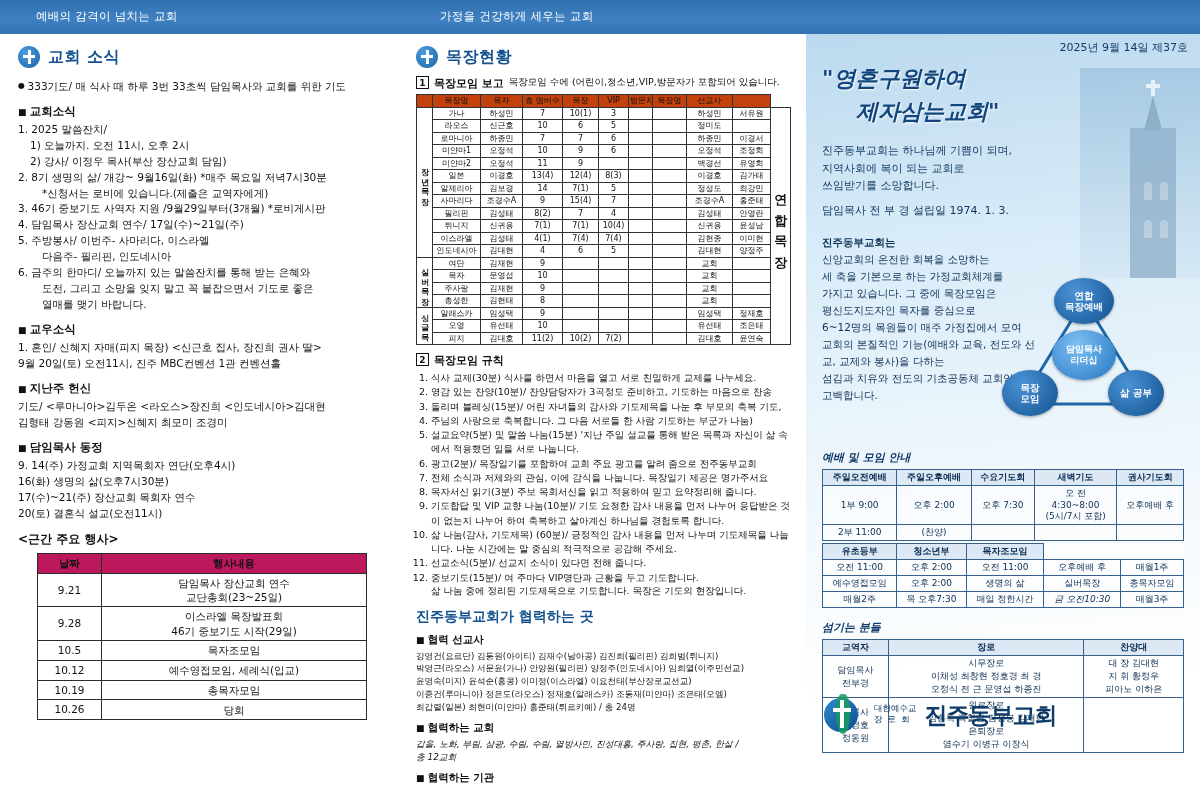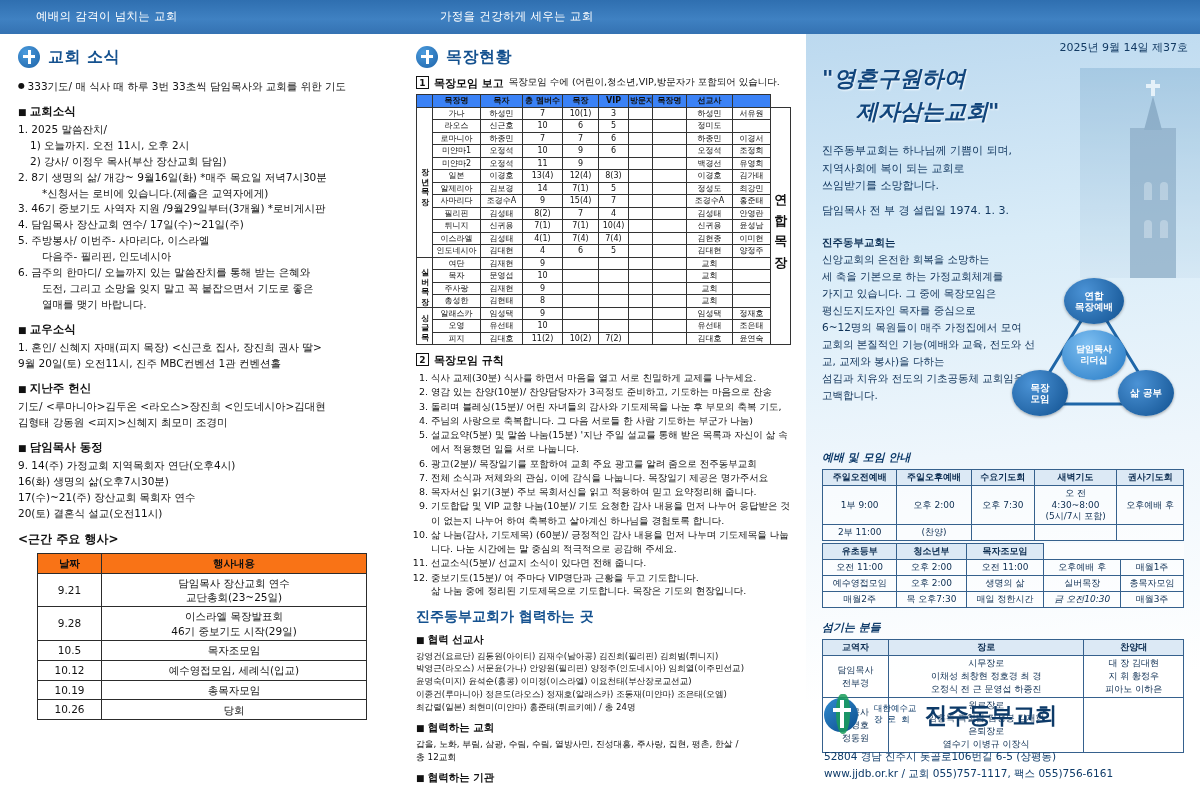--- a/index.html
+++ b/index.html
@@ -52,35 +52,35 @@
   .bulleted li { margin:1px 0; }
   .indent1 { padding-left:12px; }
   .indent2 { padding-left:24px; }
   .dot::before { content:"● "; font-size:8px; vertical-align:2px; }
   .sq::before  { content:"■ "; font-size:9px; }
 
   
   .evt-title { font-size:12px; font-weight:bold; margin:10px 0 5px 0; }
   table.evt { width:330px; margin:0 auto; border-collapse:collapse; font-size:10.5px; }
   table.evt th, table.evt td { border:1px solid #2c2c2c; padding:2px 3px; text-align:center; }
-  table.evt th { background:#f97316; font-weight:bold; }
+  table.evt th { background:#be185d; font-weight:bold; }
   table.evt td.date { width:64px; }
   table.evt td.body { line-height:1.35; }
 
   
   .mcol { position:absolute; left:14px; top:12px; width:376px; font-size:10px; color:#111; }
   .numhead { display:flex; gap:5px; align-items:flex-start; margin:8px 0 3px 0; font-size:11px; font-weight:bold; }
   .numbox { width:13px; height:13px; border:1px solid #111; display:inline-flex; align-items:center; justify-content:center;
             font-size:9px; font-weight:bold; flex:none; }
   .note { font-weight:normal; font-size:9.5px; }
 
   table.mj { border-collapse:collapse; font-size:8px; width:374px; margin-top:3px; table-layout:fixed;}
   table.mj th, table.mj td { border:1px solid #333; padding:0 1px; text-align:center; height:11.5px; line-height:11.5px;
     white-space:nowrap; overflow:hidden; }
-  table.mj th { background:#3b82f6; font-weight:bold; }
+  table.mj th { background:#c2410c; font-weight:normal; }
   td.vgroup { writing-mode:vertical-rl; text-orientation:upright; font-weight:bold; width:15px; letter-spacing:2px; }
   td.bigv { writing-mode:vertical-rl; text-orientation:upright; font-weight:bold; font-size:13px; letter-spacing:8px; width:20px; }
 
   ol.mreport { margin:3px 0 0 0; padding-left:15px; font-size:9.5px; line-height:1.5; }
   ol.mreport li { margin:0; }
 
   .mid-sub { font-size:14px; font-weight:bold; color:#14518f; margin:10px 0 4px 0; }
   .mid-block { font-size:9.5px; line-height:1.5; }
   .mid-block .lbl { font-weight:bold; font-size:10.5px; display:block; margin:6px 0 2px; }
 
@@ -89,21 +89,21 @@
   .issue { position:absolute; right:12px; top:6px; font-size:11px; color:#123a63; }
   .slogan { margin-top:22px; font-size:22px; font-weight:bold; color:#11457c; line-height:1.5;
             text-shadow:1px 1px 2px rgba(255,255,255,.9); font-style:italic; }
   .slogan .l2 { display:block; padding-left:34px; }
   .rintro { margin-top:14px; font-size:11px; line-height:1.6; color:#10365f; }
   .pastor { margin-top:8px; font-size:11px; color:#10365f; }
 
   .vision { margin-top:16px; font-size:10.5px; line-height:1.62; color:#0f3258; width:216px; }
 
   
-  .diagram { position:absolute; right:6px; top:238px; width:168px; height:146px; }
+  .diagram { position:absolute; right:16px; top:238px; width:168px; height:146px; }
   .dnode { position:absolute; border-radius:50%; background:radial-gradient(circle at 35% 30%,#4b93d6,#10508f);
            color:#fff; font-size:9.5px; font-weight:bold; display:flex; align-items:center; justify-content:center;
            text-align:center; line-height:1.2; box-shadow:0 1px 3px rgba(0,0,0,.35); }
   .dn-top { width:60px; height:46px; left:54px; top:0; border-radius:50%; }
   .dn-left { width:56px; height:46px; left:2px; top:92px; }
   .dn-right { width:56px; height:46px; left:108px; top:92px; }
   .dn-center { width:64px; height:50px; left:52px; top:52px;
                background:radial-gradient(circle at 40% 30%,#7fc0f2,#2176c2); font-size:9px; }
   .tri { position:absolute; left:10px; top:16px; width:148px; height:118px; }
 
@@ -517,21 +517,21 @@
       <div class="mid-sub">진주동부교회가 협력하는 곳</div>
       <div class="mid-block">
         <span class="lbl"><span class="sq"></span><span>협력 선교사</span></span>
         <div class="pre" style="white-space:pre-line;font-size:8.6px;line-height:1.5;">강영건(요르단) 김동원(아이티) 김재수(남아공) 김진희(필리핀) 김희범(튀니지)
 박영근(라오스) 서문윤(가나) 안양원(필리핀) 양정주(인도네시아) 임희열(이주민선교)
 윤명숙(미지) 윤석순(홍콩) 이미정(이스라엘) 이요천태(부산장로교선교)
 이종건(루마니아) 정은도(라오스) 정재호(알래스카) 조동재(미얀마) 조은태(오엠)
 최갑렬(일본) 최현미(미얀마) 홍준태(튀르키예)  /  총  24명</div>
 
         <span class="lbl"><span class="sq"></span><span>협력하는 교회</span></span>
-        <div style="white-space:pre-line;font-size:8.8px;line-height:1.5;">갑을, 노화, 부림, 삼광, 수림, 수림, 열방사민, 진성대흥, 주사랑, 집현, 평촌, 한살 /
+        <div style="white-space:pre-line;font-size:8.8px;line-height:1.5;font-style:italic;">갑을, 노화, 부림, 삼광, 수림, 수림, 열방사민, 진성대흥, 주사랑, 집현, 평촌, 한살 /
 총 12교회</div>
 
         <span class="lbl"><span class="sq"></span><span>협력하는 기관</span></span>
         <div style="white-space:pre-line;font-size:8.6px;line-height:1.5;">고신대학교, 고려신학대학원, 노화이주민선교회, 다문화사회연구소, 노화은퇴올사회, 시찰선교,
 어린이전도협회, 오엠선교회, 장애플랜북만국교, S.F.C  /  총  10기관</div>
       </div>
     </div>
   </div>
 
   <div class="panel panel-right">
@@ -689,18 +689,14 @@
         <span class="c1"></span>
           <span class="c2"></span>
           <span class="cr"></span>
           <span class="cr2"></span>
       </span>
       <span class="sm" style="white-space:pre-line;font-family:Liberation Mono, monospace;">대한예수교
 장 로 회</span>
       <span class="big">진주동부교회</span>
     </div>
 
-    <div class="addr">
-      <div>52804 경남 진주시 돗골로106번길 6-5 (상평동)</div>
-      <div>www.jjdb.or.kr / 교회 055)757-1117, 팩스 055)756-6161</div>
-    </div>
   </div>
 </div>
 
 </body></html>

